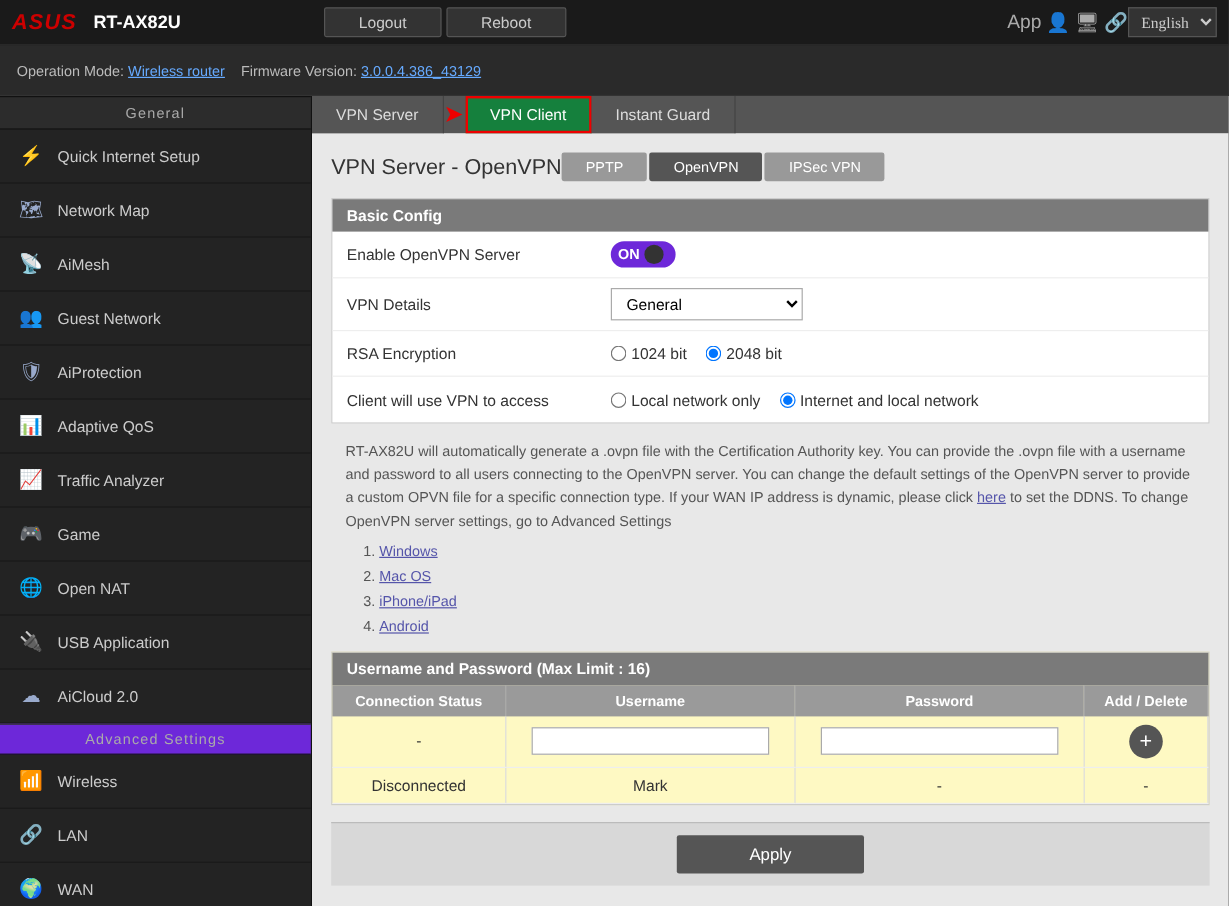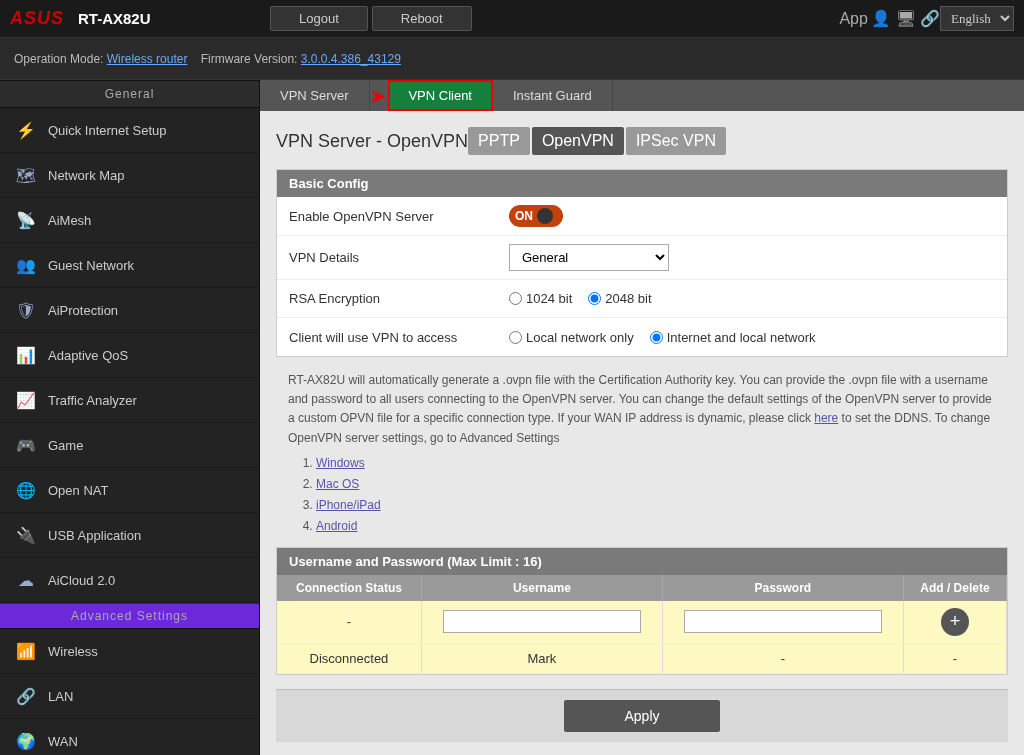--- a/index.html
+++ b/index.html
@@ -65,41 +65,41 @@
 
     
     .arrow-indicator { color: #e00; font-size: 20px; }
 
     
     .page-content { padding: 16px; }
     .page-title-row { display: flex; align-items: center; margin-bottom: 14px; }
     .page-title { font-size: 18px; color: #333; font-weight: normal; }
     .vpn-type-buttons { display: flex; gap: 2px; }
     .vpn-type-btn {
-      padding: 5px 10px; background: #999; color: #fff; border: none;
-      cursor: pointer; font-size: 16px; border-radius: 2px;
+      padding: 5px 20px; background: #999; color: #fff; border: none;
+      cursor: pointer; font-size: 12px; border-radius: 2px;
     }
     .vpn-type-btn.active { background: #555; }
 
     
     .config-section { background: #fff; border: 1px solid #ccc; margin-bottom: 14px; }
     .config-section-title {
       background: #7a7a7a; color: #fff; padding: 6px 12px; font-size: 13px; font-weight: bold;
     }
     .config-row {
       display: flex; align-items: center; padding: 8px 12px;
       border-bottom: 1px solid #eee; min-height: 38px;
     }
     .config-row:last-child { border-bottom: none; }
     .config-label { width: 220px; color: #333; font-size: 13px; }
     .config-value { flex: 1; }
 
     
     .toggle-on {
-      display: inline-flex; align-items: center; background: #c2410c; color: #fff;
+      display: inline-flex; align-items: center; background: #6d28d9; color: #fff;
       padding: 3px 10px 3px 6px; border-radius: 12px; font-size: 12px; font-weight: bold; gap: 4px;
     }
     .toggle-circle { width: 16px; height: 16px; background: #333; border-radius: 50%; display: inline-block; }
 
     
     .vpn-select {
       padding: 4px 8px; border: 1px solid #aaa; background: #fff; font-size: 13px;
       width: 160px; cursor: pointer;
     }
 

